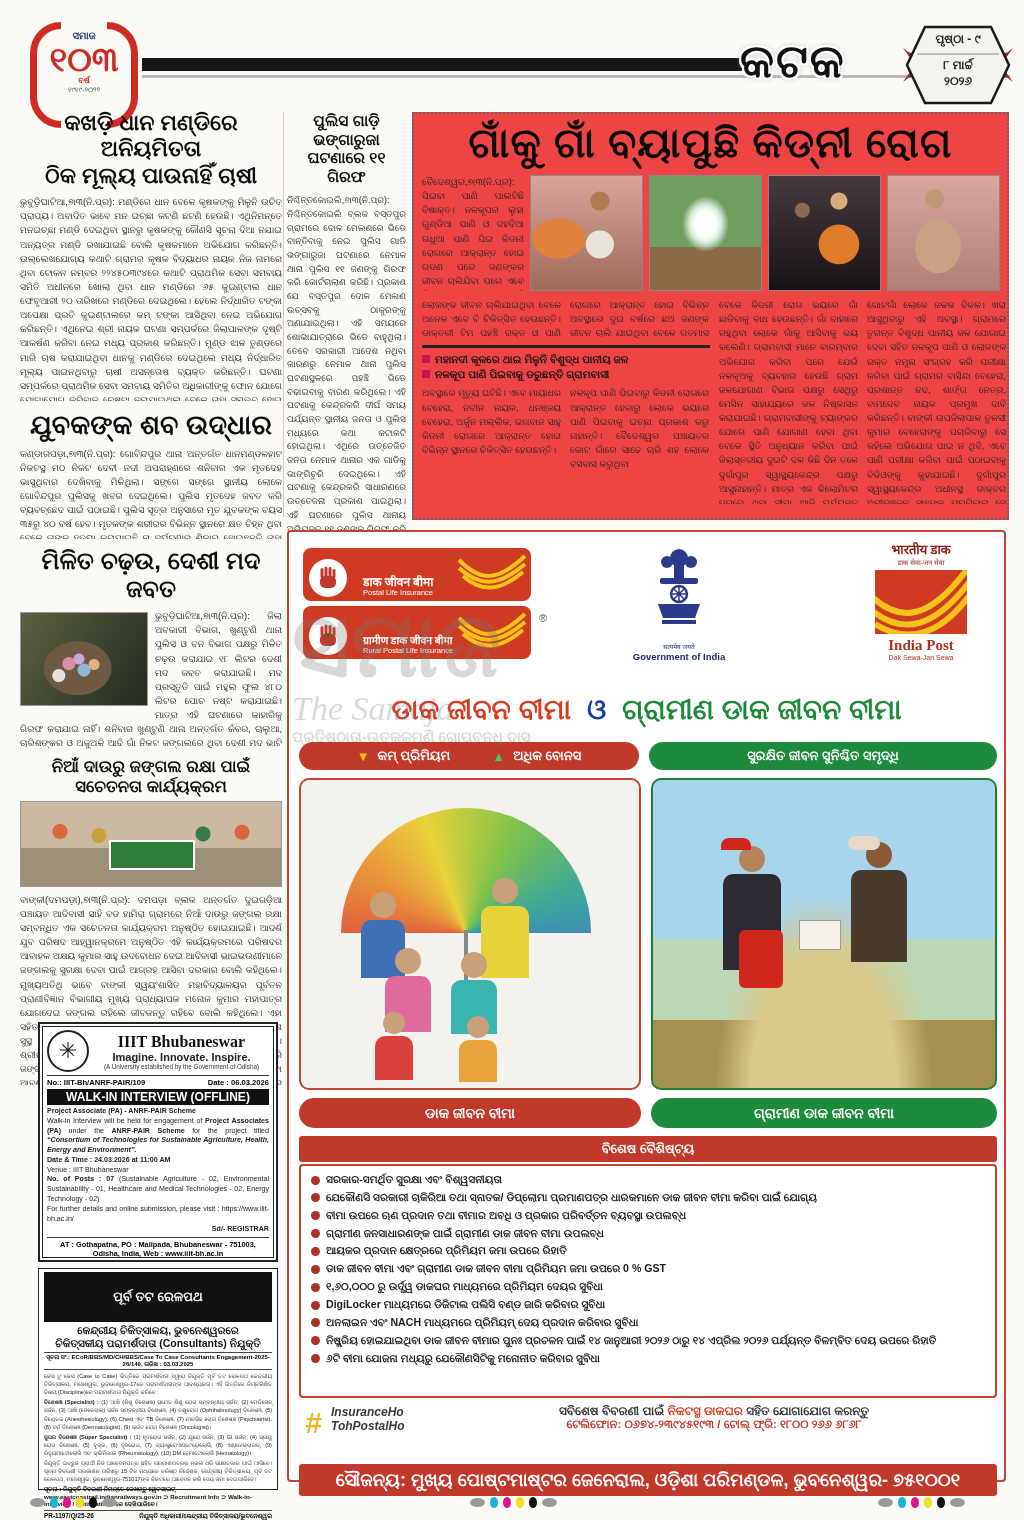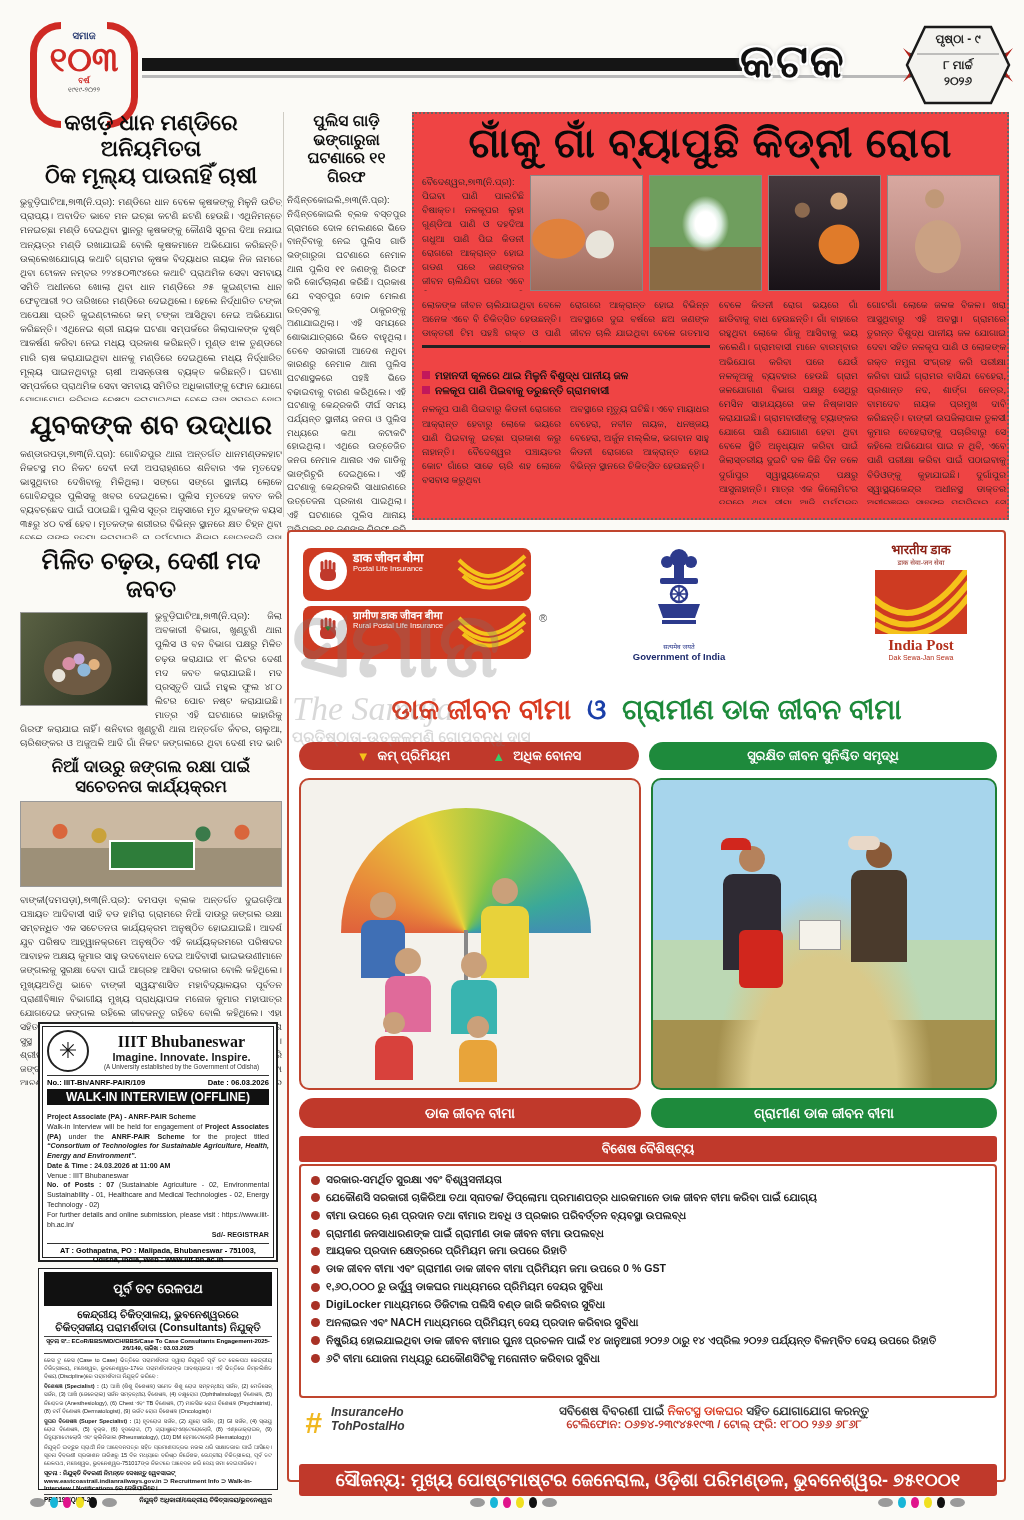--- a/index.html
+++ b/index.html
@@ -68,30 +68,30 @@
                      radial-gradient(ellipse at 63% 60%, #e07b2a 0 20%, transparent 21%),
                      radial-gradient(circle at 30% 30%, #8c6a4f 0 7px, transparent 8px),
                      linear-gradient(#463a3e, #181217); }
   .kp4 { background: radial-gradient(circle at 42% 20%, #c09877 0 9px, transparent 10px),
                      radial-gradient(ellipse at 45% 62%, #caa183 0 26%, transparent 27%),
                      linear-gradient(#d8a8a0, #b08077); }
   .k-cols { display:flex; gap:9px; margin-top:7px; }
   .k-left { width:288px; flex:none; }
   .k-pre { display:flex; gap:9px; }
   .k-pre .btxt { width:139px; height:44px; overflow:hidden; }
-  .k-sub { border-top:3px solid #222; margin:3px 0 4px; padding-top:20px; }
+  .k-sub { border-top:3px solid #222; margin:3px 0 4px; padding-top:4px; }
   .k-sub .s-line { font-size:10.5px; font-weight:bold; color:#111; line-height:1.45; display:flex; gap:5px; }
   .k-sub .bullet-sq { width:8px; height:8px; background:#c2185b; flex:none; margin-top:3px; }
   .k-post { display:flex; gap:9px; }
   .k-post .btxt { width:139px; height:96px; overflow:hidden; }
   .k-c3, .k-c4 { width:139px; flex:none; height:206px; overflow:hidden; }
 
   
   .ipad { position:absolute; left:287px; top:530px; width:719px; height:952px; background:#fff; border:2px solid #c0452e; border-radius:4px; }
-  .badge { position:absolute; left:14px; width:228px; height:53px; background:#ce3b22; border-radius:8px; display:flex; align-items:flex-start; padding:4px 6px; gap:6px; }
+  .badge { position:absolute; left:14px; width:228px; height:53px; background:#ce3b22; border-radius:8px; display:flex; align-items:flex-end; padding:4px 6px; gap:16px; }
   .badge .circ { width:38px; height:38px; background:#fff; border-radius:50%; flex:none; display:flex; align-items:center; justify-content:center; }
   .badge .txt { color:#fff; line-height:1.1; }
   .badge .h { font-size:12px; font-weight:bold; font-family:"Liberation Serif", serif; }
   .badge .e { font-size:7.5px; }
   .badge svg.wing { position:absolute; right:4px; top:6px; }
   .reg-r { position:absolute; left:250px; top:80px; font-size:11px; color:#555; }
   .emblem { position:absolute; left:340px; top:12px; width:100px; text-align:center; }
   .emblem .motto { font-size:6.5px; color:#2c3a8c; margin-top:2px; }
   .emblem .cap { font-size:9.5px; font-weight:bold; color:#1c2a6c; }
   .iplogo { position:absolute; left:552px; top:8px; width:160px; text-align:center; }
@@ -149,28 +149,28 @@
   
   .iiit { position:absolute; left:38px; top:1022px; width:240px; height:240px; background:#fff; border:2px solid #222; outline:1px solid #222; outline-offset:-5px; padding:6px 7px; }
   .ii-head { display:flex; gap:5px; align-items:center; }
   .ii-logo { width:42px; height:42px; border:2px solid #222; border-radius:50%; flex:none; text-align:center; line-height:38px; font-size:22px; color:#111; }
   .ii-right { flex:1; text-align:center; }
   .ii-name { font-family:"Liberation Serif", serif; font-weight:bold; font-size:16px; color:#111; }
   .ii-tag { font-size:11px; font-weight:bold; color:#222; }
   .ii-est { font-size:6.3px; color:#333; }
   .ii-ref { display:flex; justify-content:space-between; font-size:7.6px; font-weight:bold; border-top:1px solid #333; margin-top:3px; padding-top:2px; }
   .ii-bar { background:#111; color:#fff; font-size:12px; font-weight:bold; text-align:center; margin-top:2px; padding:1px 0; }
-  .ii-body { font-size:7.1px; line-height:1.38; color:#222; text-align:justify; margin-top:8px; }
+  .ii-body { font-size:7.1px; line-height:1.38; color:#222; text-align:justify; margin-top:2px; }
   .ii-body .b { font-weight:bold; }
   .ii-row { display:flex; justify-content:space-between; font-size:7.1px; margin-top:1px; }
   .ii-foot { border-top:1px solid #333; margin-top:2px; padding-top:2px; font-size:7.4px; font-weight:bold; text-align:center; }
 
   
   .rail { position:absolute; left:38px; top:1268px; width:240px; height:222px; background:#fff; border:1.5px solid #222; padding:3px 5px; }
-  .r-bar { background:#111; color:#fff; font-size:13px; font-weight:bold; text-align:center; padding:9px 0; }
+  .r-bar { background:#111; color:#fff; font-size:13px; font-weight:bold; text-align:center; padding:17px 0; }
   .r-sub { font-size:10.5px; font-weight:bold; text-align:center; margin-top:2px; color:#111; }
   .r-ref { font-size:6px; font-weight:bold; text-align:center; border-top:1px solid #444; border-bottom:1px solid #444; margin-top:2px; padding:1px 0; }
   .r-body { font-size:5.6px; line-height:1.45; color:#222; text-align:justify; margin-top:2px; }
   .r-body .b { font-weight:bold; }
   .r-web { font-size:6.2px; font-weight:bold; margin-top:2px; }
   .r-foot { display:flex; justify-content:space-between; border-top:1px solid #444; margin-top:2px; padding-top:1px; font-size:6.4px; font-weight:bold; }
 
   
   .regmarks { position:absolute; top:1497px; display:flex; gap:5px; align-items:center; }
   .rg { width:15px; height:9px; border-radius:50%; background:#9a9a9a; }
@@ -268,22 +268,22 @@
           <div class="s-line">
               <span class="bullet-sq"></span>
               <span>ମହାନଦୀ କୂଳରେ ଥାଇ ମିଳୁନି ବିଶୁଦ୍ଧ ପାନୀୟ ଜଳ</span>
             </div>
           <div class="s-line">
               <span class="bullet-sq"></span>
               <span>ନଳକୂପ ପାଣି ପିଇବାକୁ ଡରୁଛନ୍ତି ଗ୍ରାମବାସୀ</span>
             </div>
         </div>
         <div class="k-post">
+          <div class="btxt">ଅବସ୍ଥାରେ ମୃତ୍ୟୁ ଘଟିଛି। ଏବେ ମାୟାଧର ବେହେରା, ନବୀନ ନାୟକ, ଧନଞ୍ଜୟ ବେହେରା, ଅର୍ଜୁନ ମଲ୍ଲିକ, ଭଗବାନ ସାହୁ କିଡନୀ ରୋଗରେ ଆକ୍ରାନ୍ତ ହୋଇ ବିଭିନ୍ନ ସ୍ଥାନରେ ଚିକିତ୍ସିତ ହେଉଛନ୍ତି।</div>
           <div class="btxt">ନଳକୂପ ପାଣି ପିଇବାରୁ କିଡନୀ ରୋଗରେ ଆକ୍ରାନ୍ତ ହେବାରୁ ଲୋକେ ଭୟରେ ପାଣି ପିଇବାକୁ ଇଚ୍ଛା ପ୍ରକାଶ କରୁ ନାହାନ୍ତି। ବୈଦେଶ୍ୱର ପଞ୍ଚାୟତର କୋଟ ଗାଁରେ ସାଢେ ଚାରି ଶହ ଲୋକେ ବସବାସ କରୁଥିବା</div>
-          <div class="btxt">ଅବସ୍ଥାରେ ମୃତ୍ୟୁ ଘଟିଛି। ଏବେ ମାୟାଧର ବେହେରା, ନବୀନ ନାୟକ, ଧନଞ୍ଜୟ ବେହେରା, ଅର୍ଜୁନ ମଲ୍ଲିକ, ଭଗବାନ ସାହୁ କିଡନୀ ରୋଗରେ ଆକ୍ରାନ୍ତ ହୋଇ ବିଭିନ୍ନ ସ୍ଥାନରେ ଚିକିତ୍ସିତ ହେଉଛନ୍ତି।</div>
         </div>
       </div>
       <div class="k-c3 btxt">ବେଳେ କିଡନୀ ରୋଗ ଭୟରେ ଗାଁ ଛାଡିବାକୁ ବାଧ ହେଉଛନ୍ତି। ଗାଁ ବାହାରେ ରହୁଥିବା ଲୋକେ ଗାଁକୁ ଆସିବାକୁ ଭୟ କଲେଣି। ଗ୍ରାମବାସୀ ମାନେ ବାରମ୍ବାର ଅଭିଯୋଗ କରିବା ପରେ ଯେଉଁ ନଳକୂଅକୁ ବ୍ୟବହାର ହେଉଛି ଗ୍ରାମ ଜଳଯୋଗାଣ ବିଭାଗ ପକ୍ଷରୁ ସେଥିରୁ ମେସିନ ସାହାଯ୍ୟରେ ଜଳ ନିଷ୍କାସନ କରାଯାଇଛି। ଗ୍ରାମବାସୀଙ୍କୁ ଟ୍ୟାଙ୍କର ଯୋଗେ ପାଣି ଯୋଗାଣ ହେବା ଥିବା ବେଳେ ସ୍ଥିତି ଅନୁଧ୍ୟାନ କରିବା ପାଇଁ ଜିଲାସ୍ତରୀୟ ଦୁଇଟି ଦଳ କିଛି ଦିନ ତଳେ ଦୁର୍ଗାପୁର ସ୍ୱାସ୍ଥ୍ୟକେନ୍ଦ୍ର ପକ୍ଷରୁ ଆସୁନାହାନ୍ତି। ମାତ୍ର ଏକ କିଲୋମିଟର ଦୂରରେ ଥିବା ସୀମା ଆଜି ପର୍ଯ୍ୟନ୍ତ ପିଇବାକୁ ମିଳି ପାରିନାହିଁ ବିଶୁଦ୍ଧ ପାଣି। ପାଣି ଟିକେ ପାଇବା ପାଇଁ</div>
       <div class="k-c4 btxt">ଗୋଟଗାଁ ଲୋକେ ଜଳକ ବିକଳ। ଖରା ଆସୁଥିବାରୁ ଏହି ଅବସ୍ଥା। ଗ୍ରାମରେ ତୁରନ୍ତ ବିଶୁଦ୍ଧ ପାନୀୟ ଜଳ ଯୋଗାଇ ଦେବା ସହିତ ନଳକୂପ ପାଣି ଓ ଲୋକଙ୍କ ରକ୍ତ ନମୁନା ସଂଗ୍ରହ କରି ପରୀକ୍ଷା କରିବା ପାଇଁ ଗ୍ରାମର ବାସିନ୍ଦା ବେହେରା, ପ୍ରଶାନ୍ତ ନଦ, ଶାର୍ଙ୍ଗ ନେତ୍ର, ବାମଦେବ ନାୟକ ପ୍ରମୁଖ ଦାବି କରିଛନ୍ତି। ବାଙ୍କୀ ଉପଜିଲାପାଳ ତୁଳସୀ କୁମାର ବେହେରାଙ୍କୁ ପଚାରିବାରୁ ସେ କହିଲେ ଅଭିଯୋଗ ପାଇ ନ ଥିବି, ଏବେ ପାଣି ପରୀକ୍ଷା କରିବା ପାଇଁ ପଠାଇବାକୁ ବିଡିଓଙ୍କୁ କୁହାଯାଇଛି। ଦୁର୍ଗାପୁର ସ୍ୱାସ୍ଥ୍ୟକେନ୍ଦ୍ର ଅଧୀନସ୍ଥ ଡାକ୍ତର ଅମୀରଞ୍ଜନ ସାହୁଙ୍କୁ ପଚାରିବାରୁ ସେ କହିଲେ ଆମେ ରୋଗ ସମ୍ପର୍କରେ ଜାଣିବା ପରେ ଗ୍ରାମକୁ ଯାଇ ସମସ୍ତଙ୍କ ସ୍ୱାସ୍ଥ୍ୟ ପରୀକ୍ଷା କରିବା ପାଇଁ ନିର୍ଦ୍ଦେଶ ଦିଆଯିବ।</div>
     </div>
   </div>
 
   <div class="ipad">
 
     <div class="badge" style="top:16px;">

